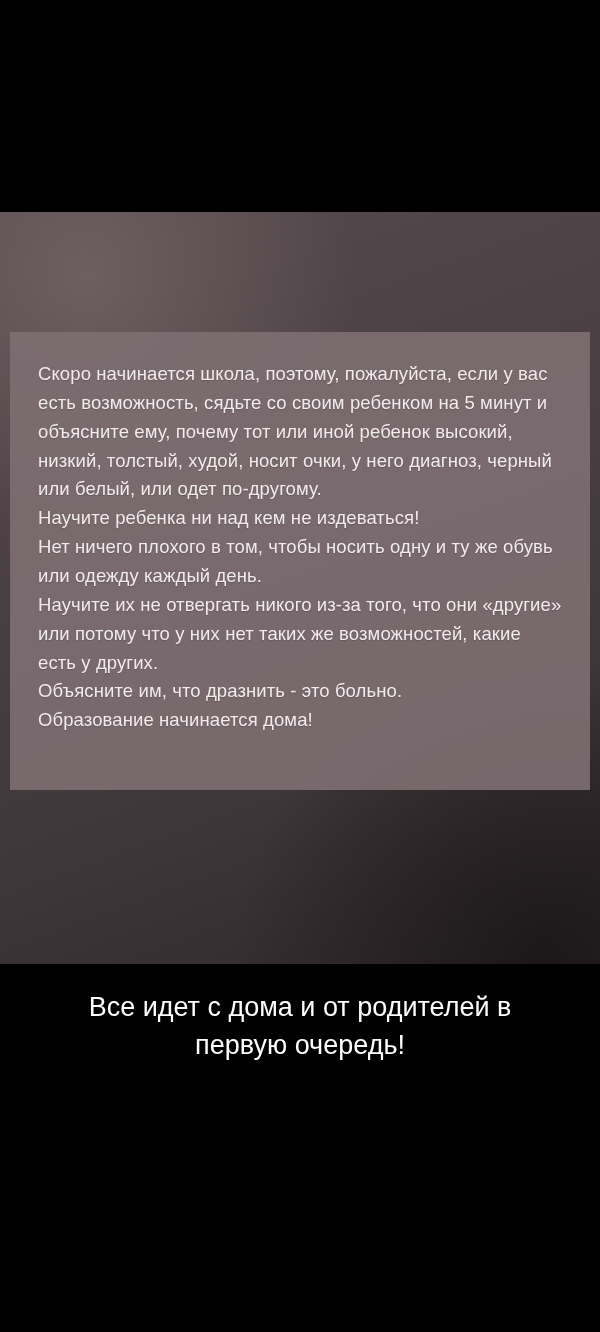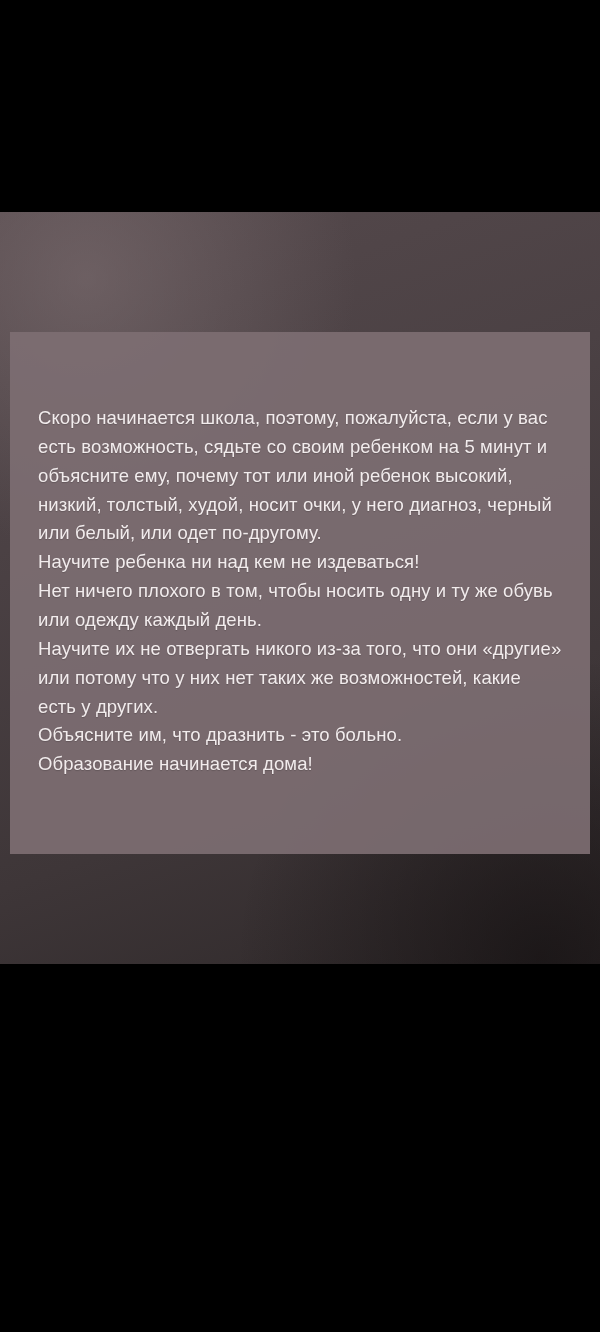--- a/index.html
+++ b/index.html
@@ -57,24 +57,24 @@
     height: 420px;
     background: radial-gradient(circle at 70% 70%, rgba(20,16,17,0.7), rgba(20,16,17,0) 70%);
     pointer-events: none;
   }
   
   .quote-card {
     position: absolute;
     left: 10px;
     top: 120px;
     width: 580px;
-    height: 522px;
+    height: 458px;
     background: rgba(125,110,114,0.92);
     box-sizing: border-box;
-    padding: 72px 28px 28px 28px;
+    padding: 28px 28px 28px 28px;
     z-index: 2;
   }
   .quote-text {
     color: #f2eced;
     font-size: 18.5px;
     line-height: 1.56;
     letter-spacing: 0.1px;
     white-space: pre-line;
     text-shadow: 0 1px 1px rgba(0,0,0,0.18);
   }
@@ -109,14 +109,17 @@
     <div class="quote-card">
       <div class="quote-text">Скоро начинается школа, поэтому, пожалуйста, если у вас есть возможность, сядьте со своим ребенком на 5 минут и объясните ему, почему тот или иной ребенок высокий, низкий, толстый, худой, носит очки, у него диагноз, черный или белый, или одет по-другому.
 Научите ребенка ни над кем не издеваться!
 Нет ничего плохого в том, чтобы носить одну и ту же обувь или одежду каждый день.
 Научите их не отвергать никого из-за того, что они «другие» или потому что у них нет таких же возможностей, какие есть у других.
 Объясните им, что дразнить - это больно.
 Образование начинается дома!</div>
     </div>
   </div>
 
+  <div class="caption-region">
+    <div class="caption-text">Все идет с дома и от родителей в первую очередь!</div>
+  </div>
 
 </div>
 
 </body></html>

